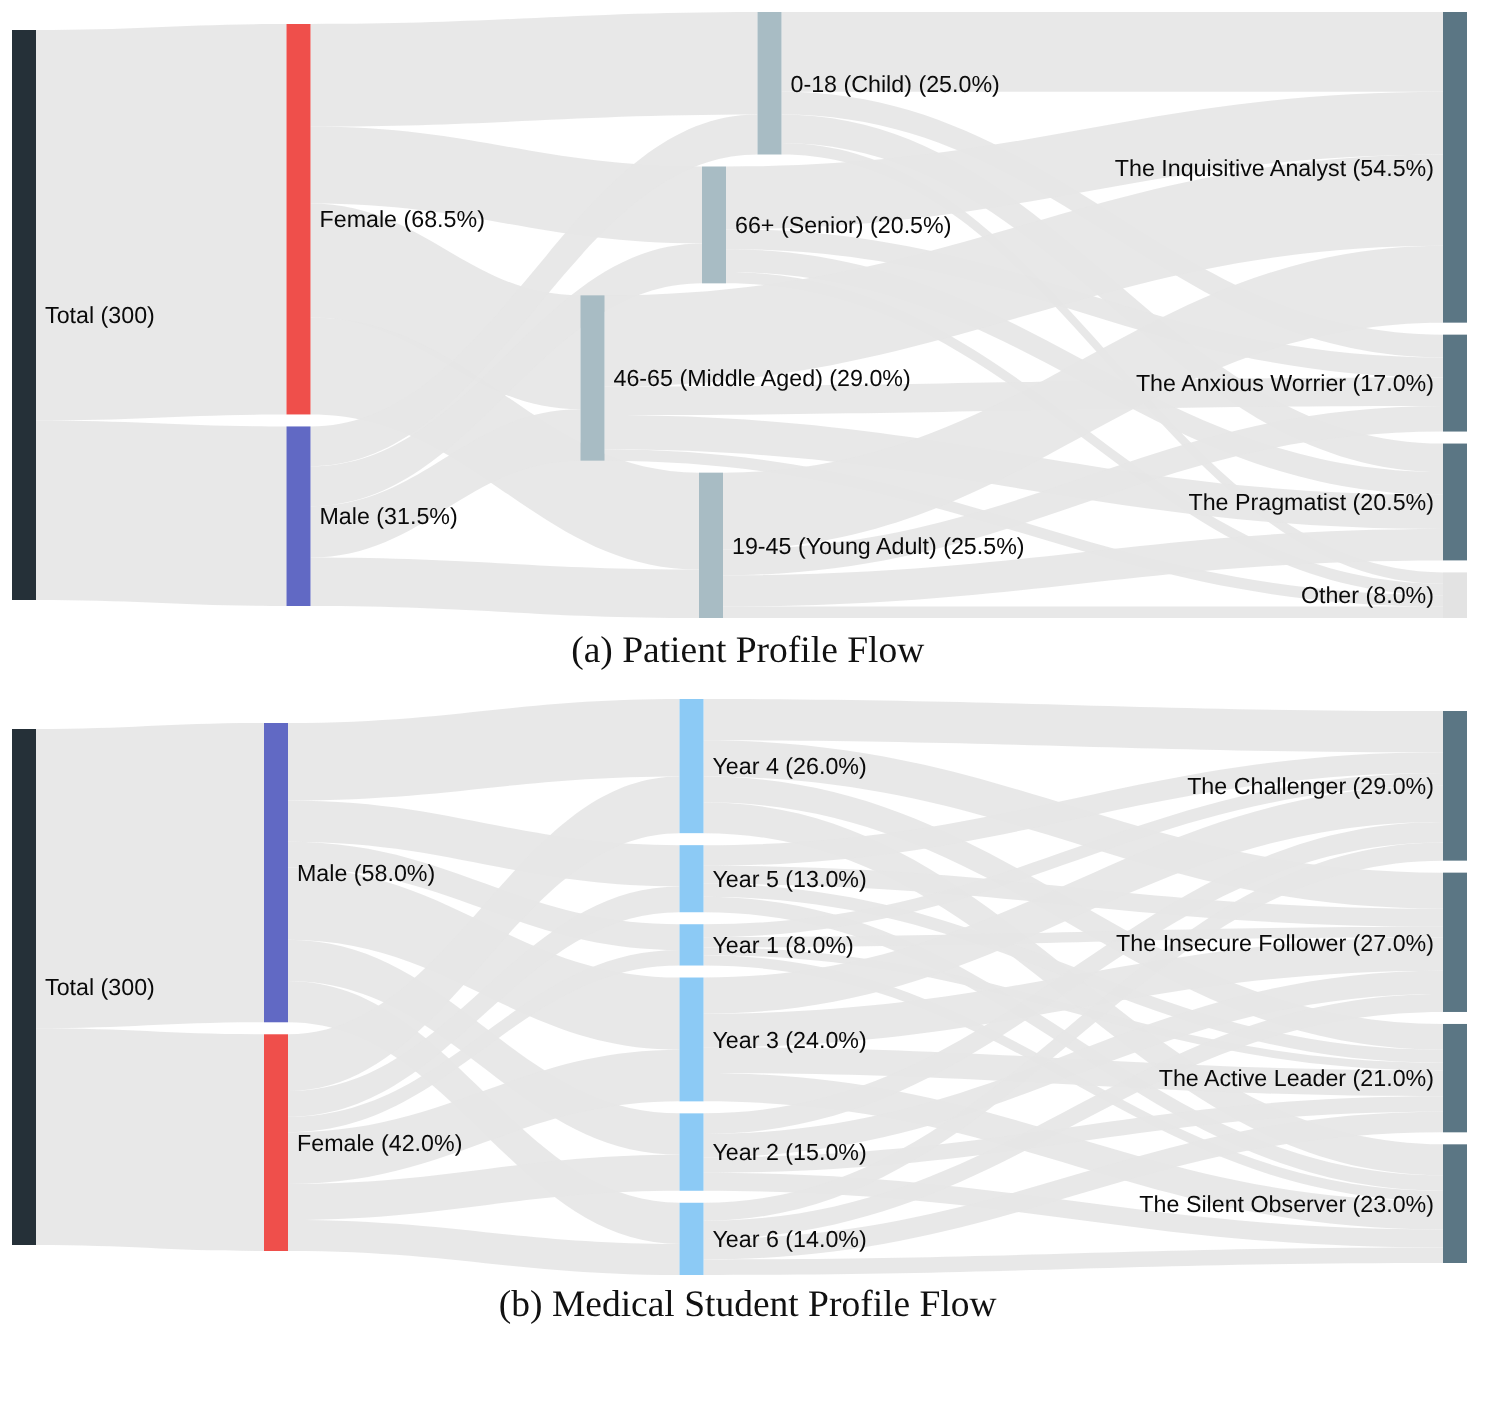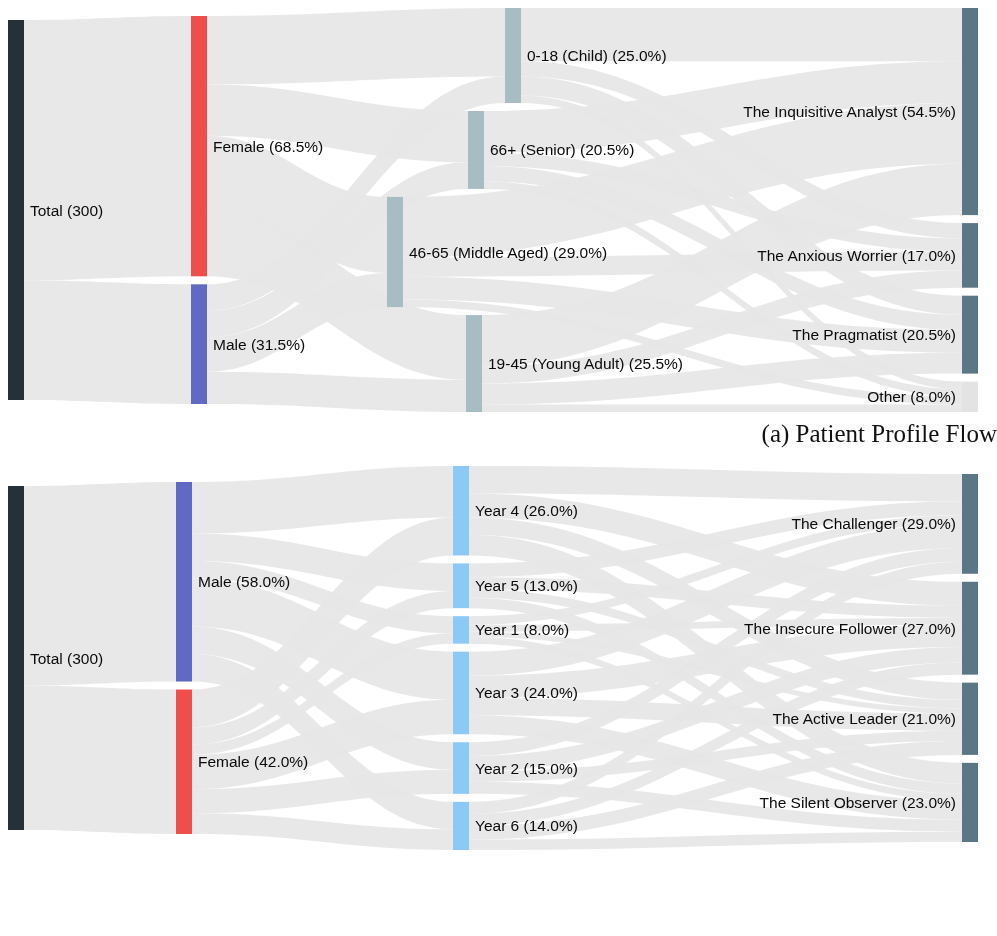--- a/index.html
+++ b/index.html
@@ -1,19 +1,19 @@
 <!DOCTYPE html>
 <html><head>
 <meta charset="utf-8">
 <style>
   html,body{margin:0;padding:0;background:#ffffff;}
   body{width:997px;height:936px;font-family:"Liberation Sans",sans-serif;overflow:hidden;}
   .figure{position:relative;width:997px;}
   .caption{
-    text-align:right;
+    text-align:center;
     font-family:"Liberation Serif","DejaVu Serif",serif;
     font-size:25px;
     color:#111111;
     line-height:1.1;
   }
   svg{display:block;}
   .node-label{
     font-family:"Liberation Sans",sans-serif;
     font-size:15.5px;
     fill:#0a0a0a;
@@ -146,13 +146,14 @@
         <rect x="962" y="18" width="16" height="99.76" fill="#5b7684" class="node-rect"></rect>
         <text x="956" y="73.38" text-anchor="end" class="node-label">The Challenger (29.0%)</text>
         <rect x="962" y="125.76" width="16" height="92.87999999999998" fill="#5b7684" class="node-rect"></rect>
         <text x="956" y="177.7" text-anchor="end" class="node-label">The Insecure Follower (27.0%)</text>
         <rect x="962" y="226.64" width="16" height="72.24000000000001" fill="#5b7684" class="node-rect"></rect>
         <text x="956" y="268.26" text-anchor="end" class="node-label">The Active Leader (21.0%)</text>
         <rect x="962" y="306.88" width="16" height="79.12" fill="#5b7684" class="node-rect"></rect>
         <text x="956" y="351.94" text-anchor="end" class="node-label">The Silent Observer (23.0%)</text>
       </g>
     </svg>
+  <div class="caption">(b) Medical Student Profile Flow</div>
 </div>
 
 </body></html>

